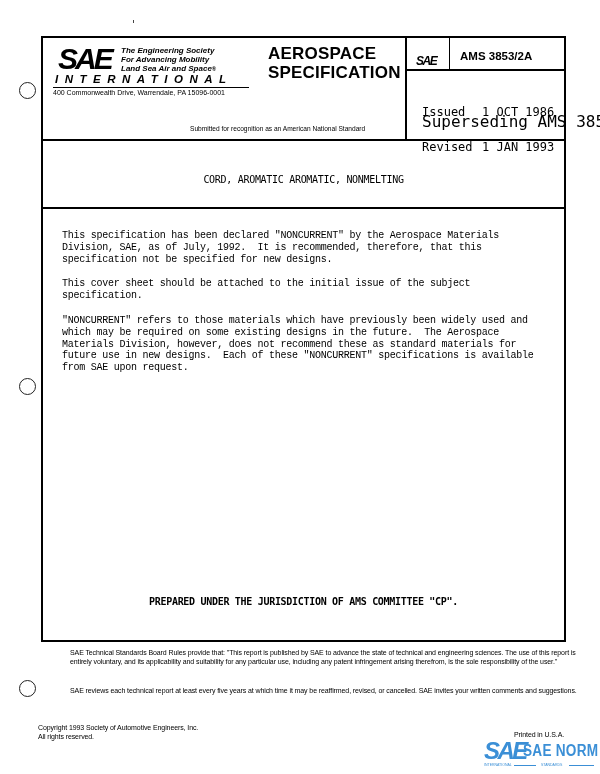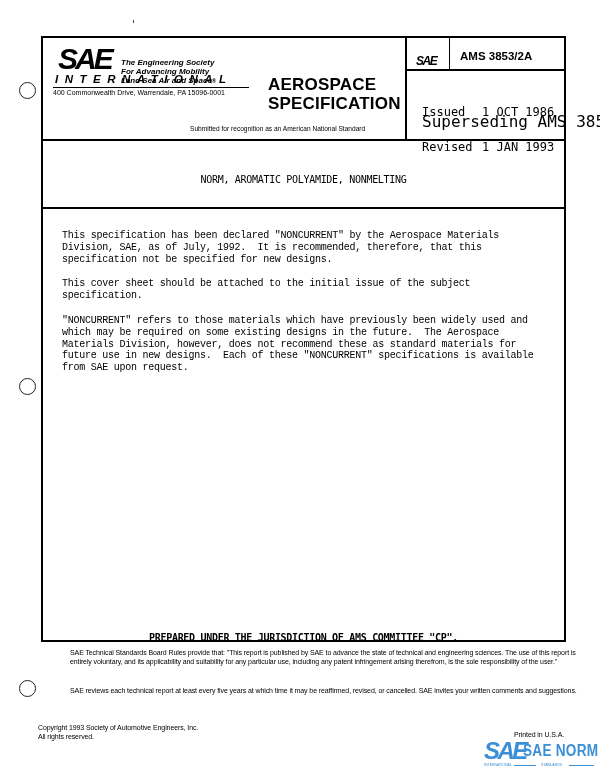--- a/index.html
+++ b/index.html
@@ -28,31 +28,31 @@
 <div class="hole" style="left:19px;top:680px;"></div>
 
 <div class="abs" style="left:133px;top:20px;width:1px;height:3px;background:#444;"></div>
 
 <div class="frame" style="left:41px;top:36px;width:525px;height:606px;"></div>
 
 <div>
 
   <div class="abs" style="left:58px;top:44px;">
     <div class="abs sae-logo" style="left:0;top:0;font-size:30px;line-height:30px;">SAE</div>
-    <div class="abs tagline" style="left:63px;top:14px;white-space:nowrap;">
+    <div class="abs tagline" style="left:63px;top:2px;white-space:nowrap;">
       <div>The Engineering Society</div>
       <div>For Advancing Mobility</div>
       <div><span>Land Sea Air and Space</span><span style="font-size:6px;font-style:normal;">®</span></div>
     </div>
   </div>
   <div class="abs intl" style="left:55px;top:73px;white-space:nowrap;">INTERNATIONAL</div>
   <div class="abs" style="left:53px;top:87px;width:196px;height:1px;background:#000;"></div>
   <div class="abs addr" style="left:53px;top:89px;white-space:nowrap;">400 Commonwealth Drive, Warrendale, PA 15096-0001</div>
 
-  <div class="abs ams-title" style="left:268px;top:44px;margin-top:31px;">
+  <div class="abs ams-title" style="left:268px;top:44px;">
     <div>AEROSPACE</div>
     <div>SPECIFICATION</div>
   </div>
 
   <div class="abs small7" style="left:190px;top:125px;white-space:nowrap;">Submitted for recognition as an American National Standard</div>
 
   <div class="line-v" style="left:405px;top:36px;height:104px;"></div>
 
   <div class="abs" style="left:449px;top:36px;width:1px;height:34px;background:#000;"></div>
   <div class="line-h" style="left:405px;top:69px;width:160px;"></div>
@@ -63,36 +63,36 @@
   <div class="abs mono" style="left:422px;top:84px;font-size:12px;line-height:11.5px;white-space:pre;">
     <div><span style="display:inline-block;width:60px;">Issued</span><span>1 OCT 1986</span></div>
     <div><span style="display:inline-block;width:60px;">Revised</span><span>1 JAN 1993</span></div>
   </div>
   <div class="abs mono" style="left:422px;top:112px;font-size:16px;white-space:nowrap;">Superseding AMS 3853/2</div>
 </div>
 
 <div class="line-h" style="left:41px;top:139px;width:525px;"></div>
 
 <div class="abs mono" style="left:41px;top:174px;width:525px;text-align:center;font-size:10px;line-height:11.5px;letter-spacing:-0.3px;">
-  <div>NORM, AROMATIC POLYAMIDE, NONMELTING</div>
+  <div>CORD, AROMATIC AROMATIC, NONMELTING</div>
 </div>
 <div class="line-h" style="left:41px;top:207px;width:525px;"></div>
 
 <div class="abs mono body-text" style="left:62px;top:230px;">This specification has been declared "NONCURRENT" by the Aerospace Materials
 Division, SAE, as of July, 1992.  It is recommended, therefore, that this
 specification not be specified for new designs.</div>
 <div class="abs mono body-text" style="left:62px;top:278px;">This cover sheet should be attached to the initial issue of the subject
 specification.</div>
 <div class="abs mono body-text" style="left:62px;top:315px;">"NONCURRENT" refers to those materials which have previously been widely used and
 which may be required on some existing designs in the future.  The Aerospace
 Materials Division, however, does not recommend these as standard materials for
 future use in new designs.  Each of these "NONCURRENT" specifications is available
 from SAE upon request.</div>
 
-<div class="abs mono" style="left:41px;top:596px;width:525px;text-align:center;font-size:10px;font-weight:bold;letter-spacing:-0.3px;margin-top:36px;">PREPARED UNDER THE JURISDICTION OF AMS COMMITTEE "CP".</div>
+<div class="abs mono" style="left:41px;top:596px;width:525px;text-align:center;font-size:10px;font-weight:bold;letter-spacing:-0.3px;">PREPARED UNDER THE JURISDICTION OF AMS COMMITTEE "CP".</div>
 
 <div class="abs foot" style="left:70px;top:648px;width:508px;">SAE Technical Standards Board Rules provide that: "This report is published by SAE to advance the state of technical and engineering sciences. The use of this report is entirely voluntary, and its applicability and suitability for any particular use, including any patent infringement arising therefrom, is the sole responsibility of the user."</div>
 <div class="abs foot" style="left:70px;top:686px;width:508px;">SAE reviews each technical report at least every five years at which time it may be reaffirmed, revised, or cancelled. SAE invites your written comments and suggestions.</div>
 
 <div class="abs foot" style="left:38px;top:723px;white-space:nowrap;">Copyright 1993 Society of Automotive Engineers, Inc.</div>
 <div class="abs foot" style="left:38px;top:732px;white-space:nowrap;">All rights reserved.</div>
 <div class="abs foot" style="left:514px;top:730px;white-space:nowrap;">Printed in U.S.A.</div>
 
 <div class="abs" style="left:484px;top:739px;width:112px;height:30px;">
   <div class="abs sae-logo" style="left:0;top:0;font-size:24px;line-height:24px;color:#3b8fd6;letter-spacing:-2.5px;">SAE</div>

